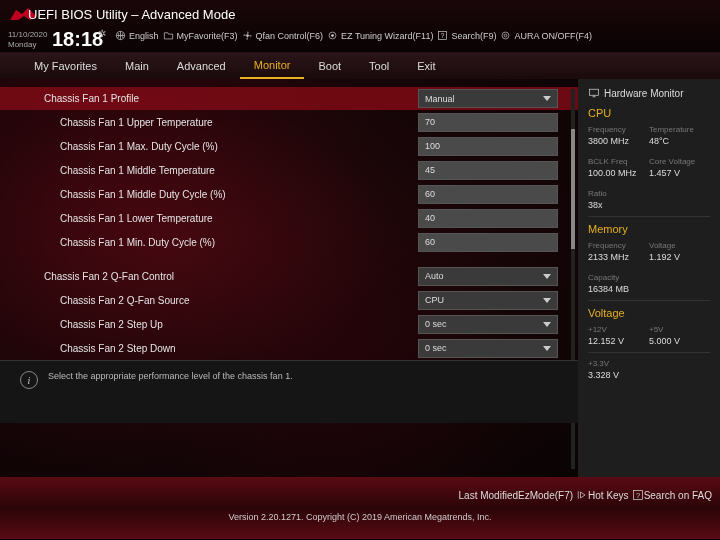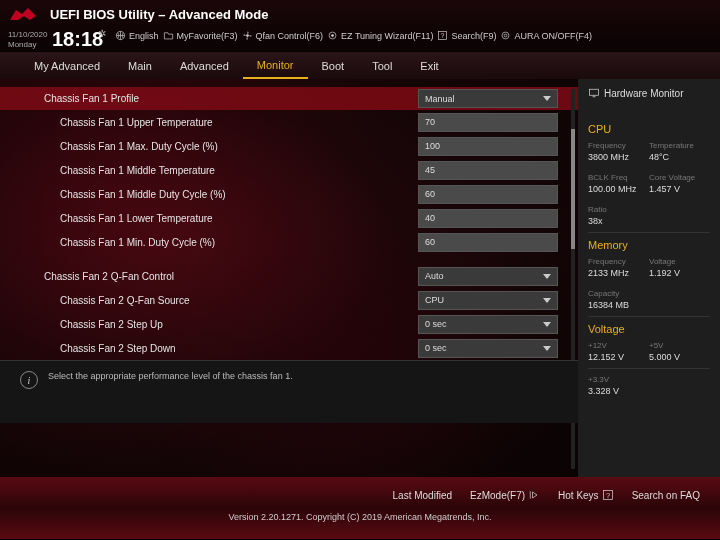--- a/index.html
+++ b/index.html
@@ -1,18 +1,18 @@
 <!DOCTYPE html>
 <html><head>
 <meta charset="utf-8">
 <style>
 html,body{margin:0;padding:0;width:720px;height:540px;background:#000;font-family:Arial,sans-serif;color:#d0d0d0;font-size:10px;overflow:hidden}
 .header{height:52px;background:linear-gradient(180deg,#1a0608 0%,#0a0304 100%);position:relative;border-bottom:1px solid #2a1015}
 .rog-logo{position:absolute;left:8px;top:6px;width:30px;height:18px;color:#c00}
-.title{position:absolute;left:50px;top:7px;color:#fff;font-size:13px;font-weight:bold}
+.title{position:absolute;left:28px;top:7px;color:#fff;font-size:13px;font-weight:normal}
 .datetime{position:absolute;left:8px;top:30px;font-size:8px;color:#aaa;line-height:10px}
 .bigtime{position:absolute;left:52px;top:28px;font-size:20px;color:#fff;font-weight:bold}
 .gear{position:absolute;left:98px;top:28px;color:#aaa;font-size:10px}
 .topbar{position:absolute;top:30px;left:115px;right:8px;display:flex;gap:4px;align-items:center;font-size:9px;color:#ccc}
 .topbar-item{display:flex;align-items:center;gap:3px;cursor:pointer}
 .topbar-item svg{width:11px;height:11px}
 .tabs{height:26px;background:linear-gradient(180deg,#2a1518 0%,#1a0a0c 100%);display:flex;align-items:stretch;padding-left:20px}
 .tab{padding:0 14px;display:flex;align-items:center;font-size:11px;color:#ddd;cursor:pointer}
 .tab.active{color:#e8b020;border-bottom:2px solid #e8b020}
 .body{display:flex;height:398px}
@@ -26,29 +26,29 @@
 .ctrl{width:140px}
 .dropdown{background:#3a3a3a;border:1px solid #555;height:17px;display:flex;align-items:center;padding:0 6px;font-size:9px;color:#ddd;position:relative;cursor:pointer}
 .dropdown::after{content:"";position:absolute;right:6px;top:6px;border-left:4px solid transparent;border-right:4px solid transparent;border-top:5px solid #ccc}
 .textfield{background:#4a4a4a;border:1px solid #555;height:17px;display:flex;align-items:center;padding:0 6px;font-size:9px;color:#ddd}
 .scrollbar{position:absolute;right:3px;top:10px;width:4px;height:380px;background:#222}
 .scrollbar-thumb{width:4px;height:120px;background:#888;margin-top:40px}
 .helpbar{height:42px;background:#151515;border-top:1px solid #333;display:flex;align-items:flex-start;padding:10px 20px;gap:10px;z-index:2;position:relative}
 .info-icon{width:16px;height:16px;border:1px solid #888;border-radius:50%;display:flex;align-items:center;justify-content:center;font-size:10px;color:#ccc;font-style:italic;font-family:serif}
 .help-text{font-size:9px;color:#bbb}
 .sidebar{width:122px;background:#1e1e1e;padding:8px 10px;font-size:9px;overflow:hidden}
-.sb-title{display:flex;align-items:center;gap:4px;color:#ddd;font-size:10px;margin-bottom:24px}
+.sb-title{display:flex;align-items:center;gap:4px;color:#ddd;font-size:10px;margin-bottom:8px}
 .sb-section{color:#e8b020;font-size:11px;margin:6px 0 5px 0}
 .sb-row{display:flex;margin-bottom:3px}
 .sb-col{flex:1}
 .sb-lbl{color:#777;font-size:8px;line-height:11px}
 .sb-val{color:#ddd;font-size:9px;line-height:12px}
 .sb-div{border-top:1px solid #333;margin:5px 0}
 .footer{height:62px;background:linear-gradient(180deg,#5a0a12 0%,#2a0508 50%,#5a0a12 100%);position:relative}
-.footer-bar{position:absolute;top:12px;right:20px;display:flex;gap:18px;font-size:10px;color:#ddd}
+.footer-bar{position:absolute;top:12px;right:8px;display:flex;font-size:10px;color:#ddd}
 .footer-item{display:flex;align-items:center;gap:3px;cursor:pointer}
 .footer-item svg{width:12px;height:12px}
 .copyright{position:absolute;bottom:17px;left:0;right:0;text-align:center;font-size:9px;color:#ccc}
 </style>
 </head>
 <body>
 
 <div class="header">
   <svg class="rog-logo" viewBox="0 0 30 18">
       <path d="M2 14 L8 4 L14 8 L20 2 L28 10 L22 14 L16 10 L10 14 Z" fill="#c00020"></path>
@@ -96,21 +96,21 @@
         <svg viewBox="0 0 16 16">
           <circle cx="8" cy="8" r="5" fill="none" stroke="#ccc"></circle>
           <circle cx="8" cy="8" r="2" fill="none" stroke="#ccc"></circle>
         </svg>
         <span>AURA ON/OFF(F4)</span>
       </div>
   </div>
 </div>
 
 <div class="tabs">
-  <div class="tab">My Advanced</div>
+  <div class="tab">My Favorites</div>
   <div class="tab">Main</div>
   <div class="tab">Advanced</div>
   <div class="tab active">Monitor</div>
   <div class="tab">Boot</div>
   <div class="tab">Tool</div>
   <div class="tab">Exit</div>
 </div>
 
 <div class="body">
   <div class="main">

